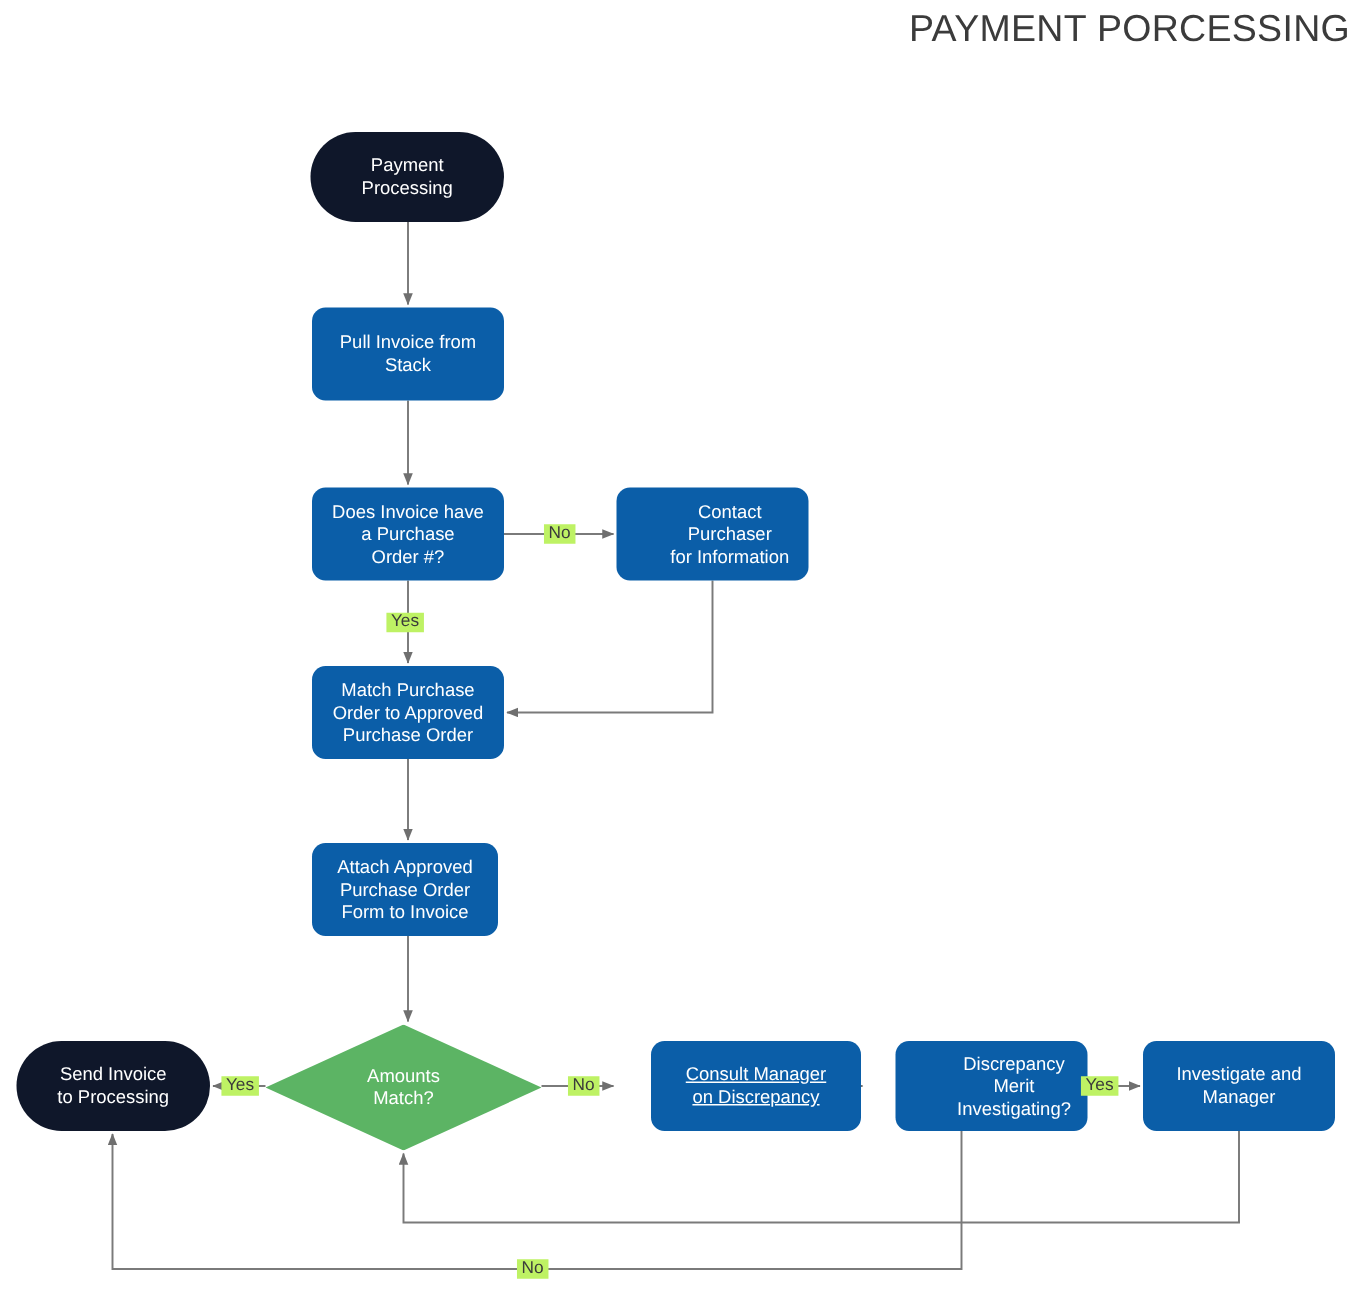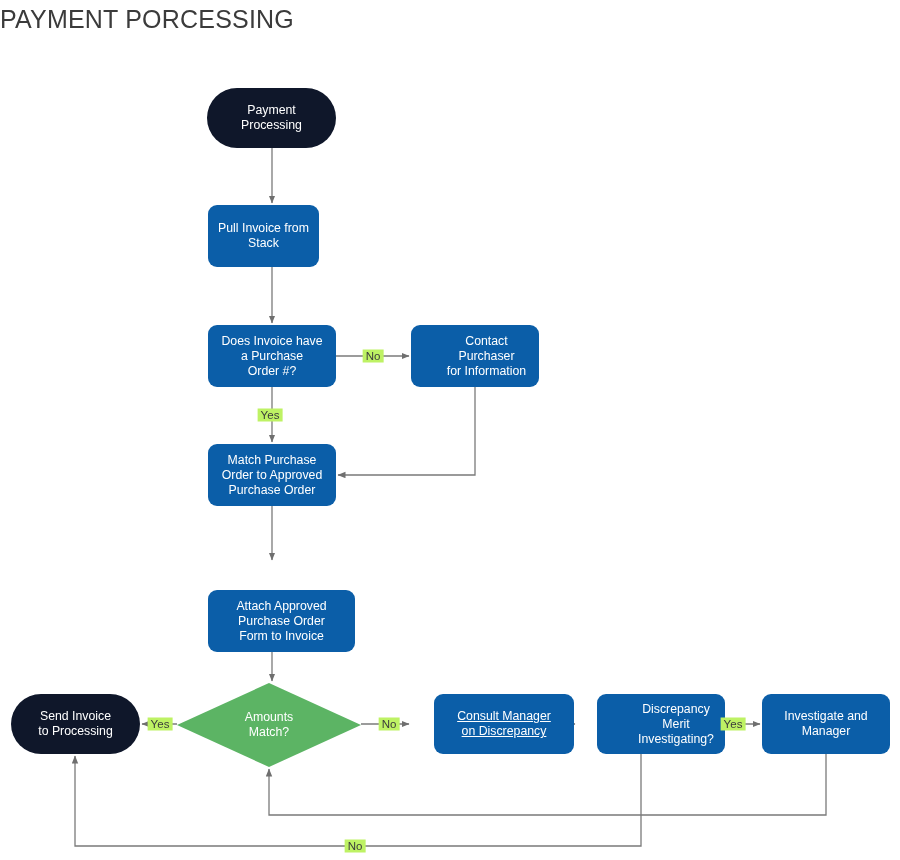--- a/index.html
+++ b/index.html
@@ -25,21 +25,21 @@
     top: 0;
     width: 900px;
     height: 860px;
     pointer-events: none;
   }
   .title {
     position: absolute;
     left: 0;
     top: 5px;
     width: 900px;
-    text-align: left;
+    text-align: right;
     font-size: 25px;
     color: #3b3b3b;
     letter-spacing: 0.2px;
     font-weight: 400;
   }
   .node {
     position: absolute;
     box-sizing: border-box;
     display: flex;
     align-items: center;
@@ -139,21 +139,21 @@
 
       <path d="M641,754 L641,846 L75,846 L75,756"></path>
     </g>
   </svg>
 
   <div class="node terminal" style="left:207px; top:88px; width:129px; height:60px;">
     <span>Payment
 Processing</span>
   </div>
 
-  <div class="node process" style="left:208px; top:205px; width:111px; height:62px;">
+  <div class="node process" style="left:208px; top:205px; width:128px; height:62px;">
     <span>Pull  Invoice from
 Stack</span>
   </div>
 
   <div class="node process" style="left:208px; top:325px; width:128px; height:62px;">
     <span>Does Invoice have
 a Purchase
 Order #?</span>
   </div>
 
@@ -161,21 +161,21 @@
     <span>Contact Purchaser
 for Information</span>
   </div>
 
   <div class="node process" style="left:208px; top:444px; width:128px; height:62px;">
     <span>Match  Purchase
 Order to Approved
 Purchase Order</span>
   </div>
 
-  <div class="node process" style="left:208px; top:562px; width:147px; height:62px;margin-top:28px;">
+  <div class="node process" style="left:208px; top:562px; width:124px; height:62px;">
     <span>Attach Approved
 Purchase Order
 Form to Invoice</span>
   </div>
 
   <div class="diamond" style="left:177px; top:683px; width:184px; height:84px;">
     <div class="shape"></div>
     <div class="dtext">Amounts
 Match?</div>
   </div>

